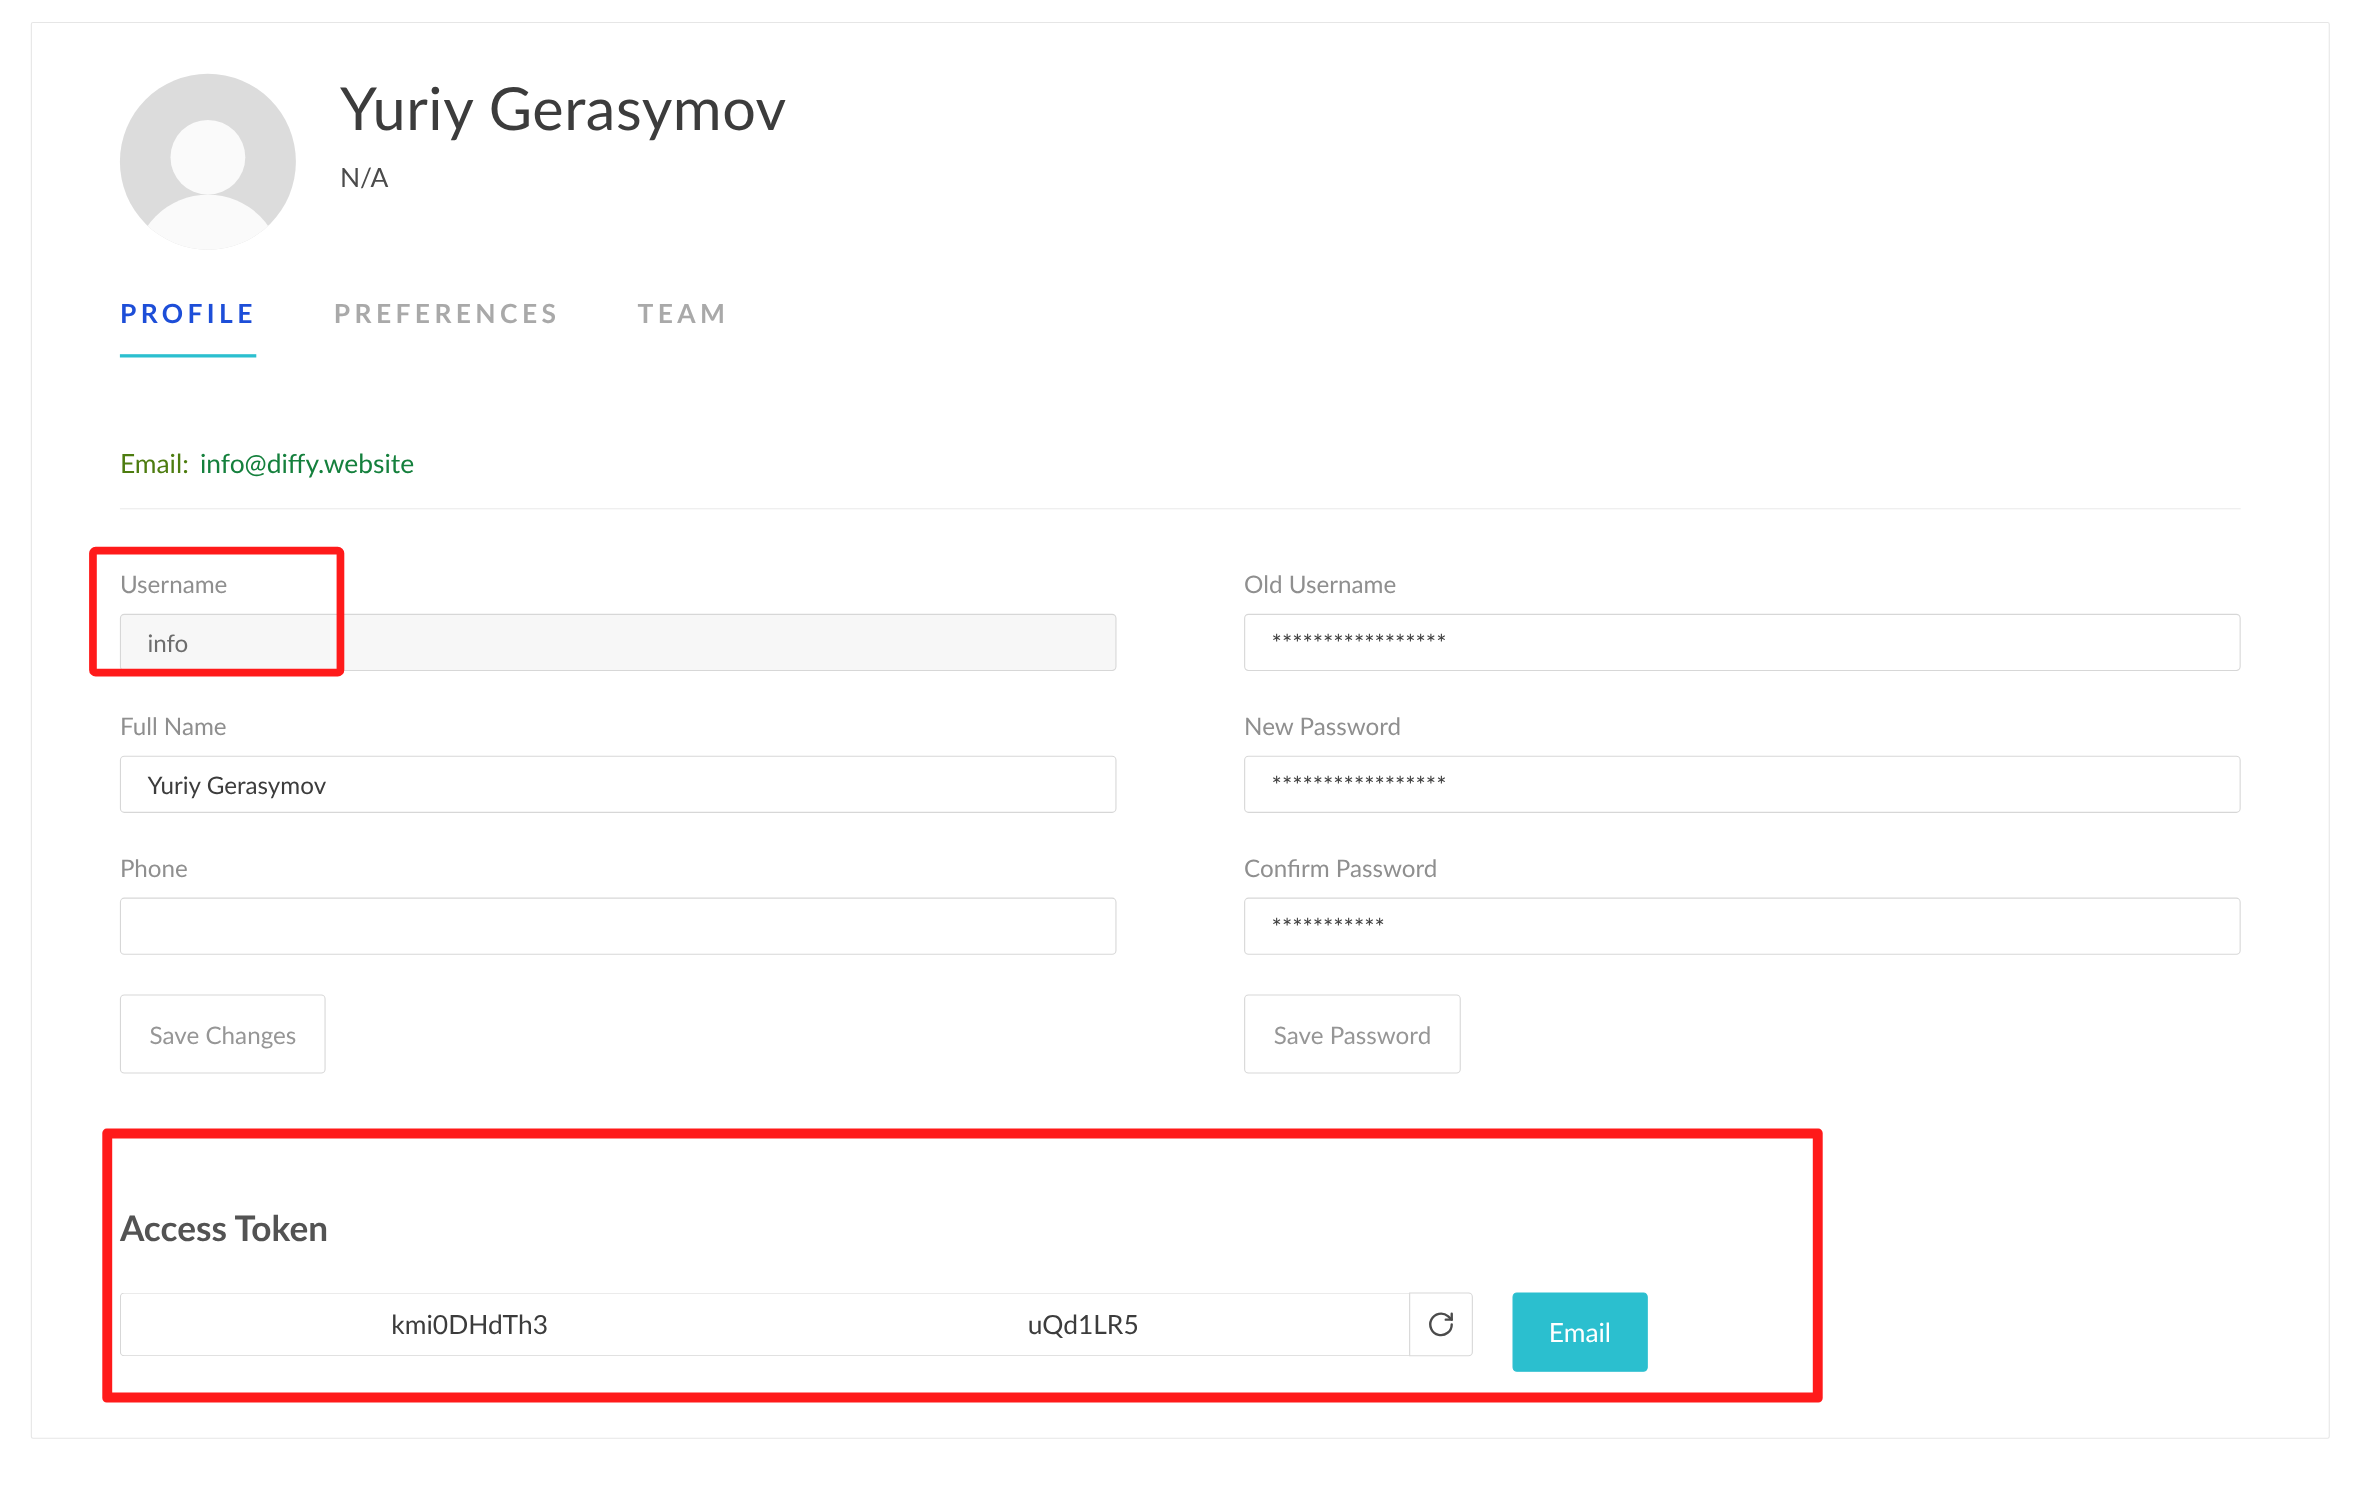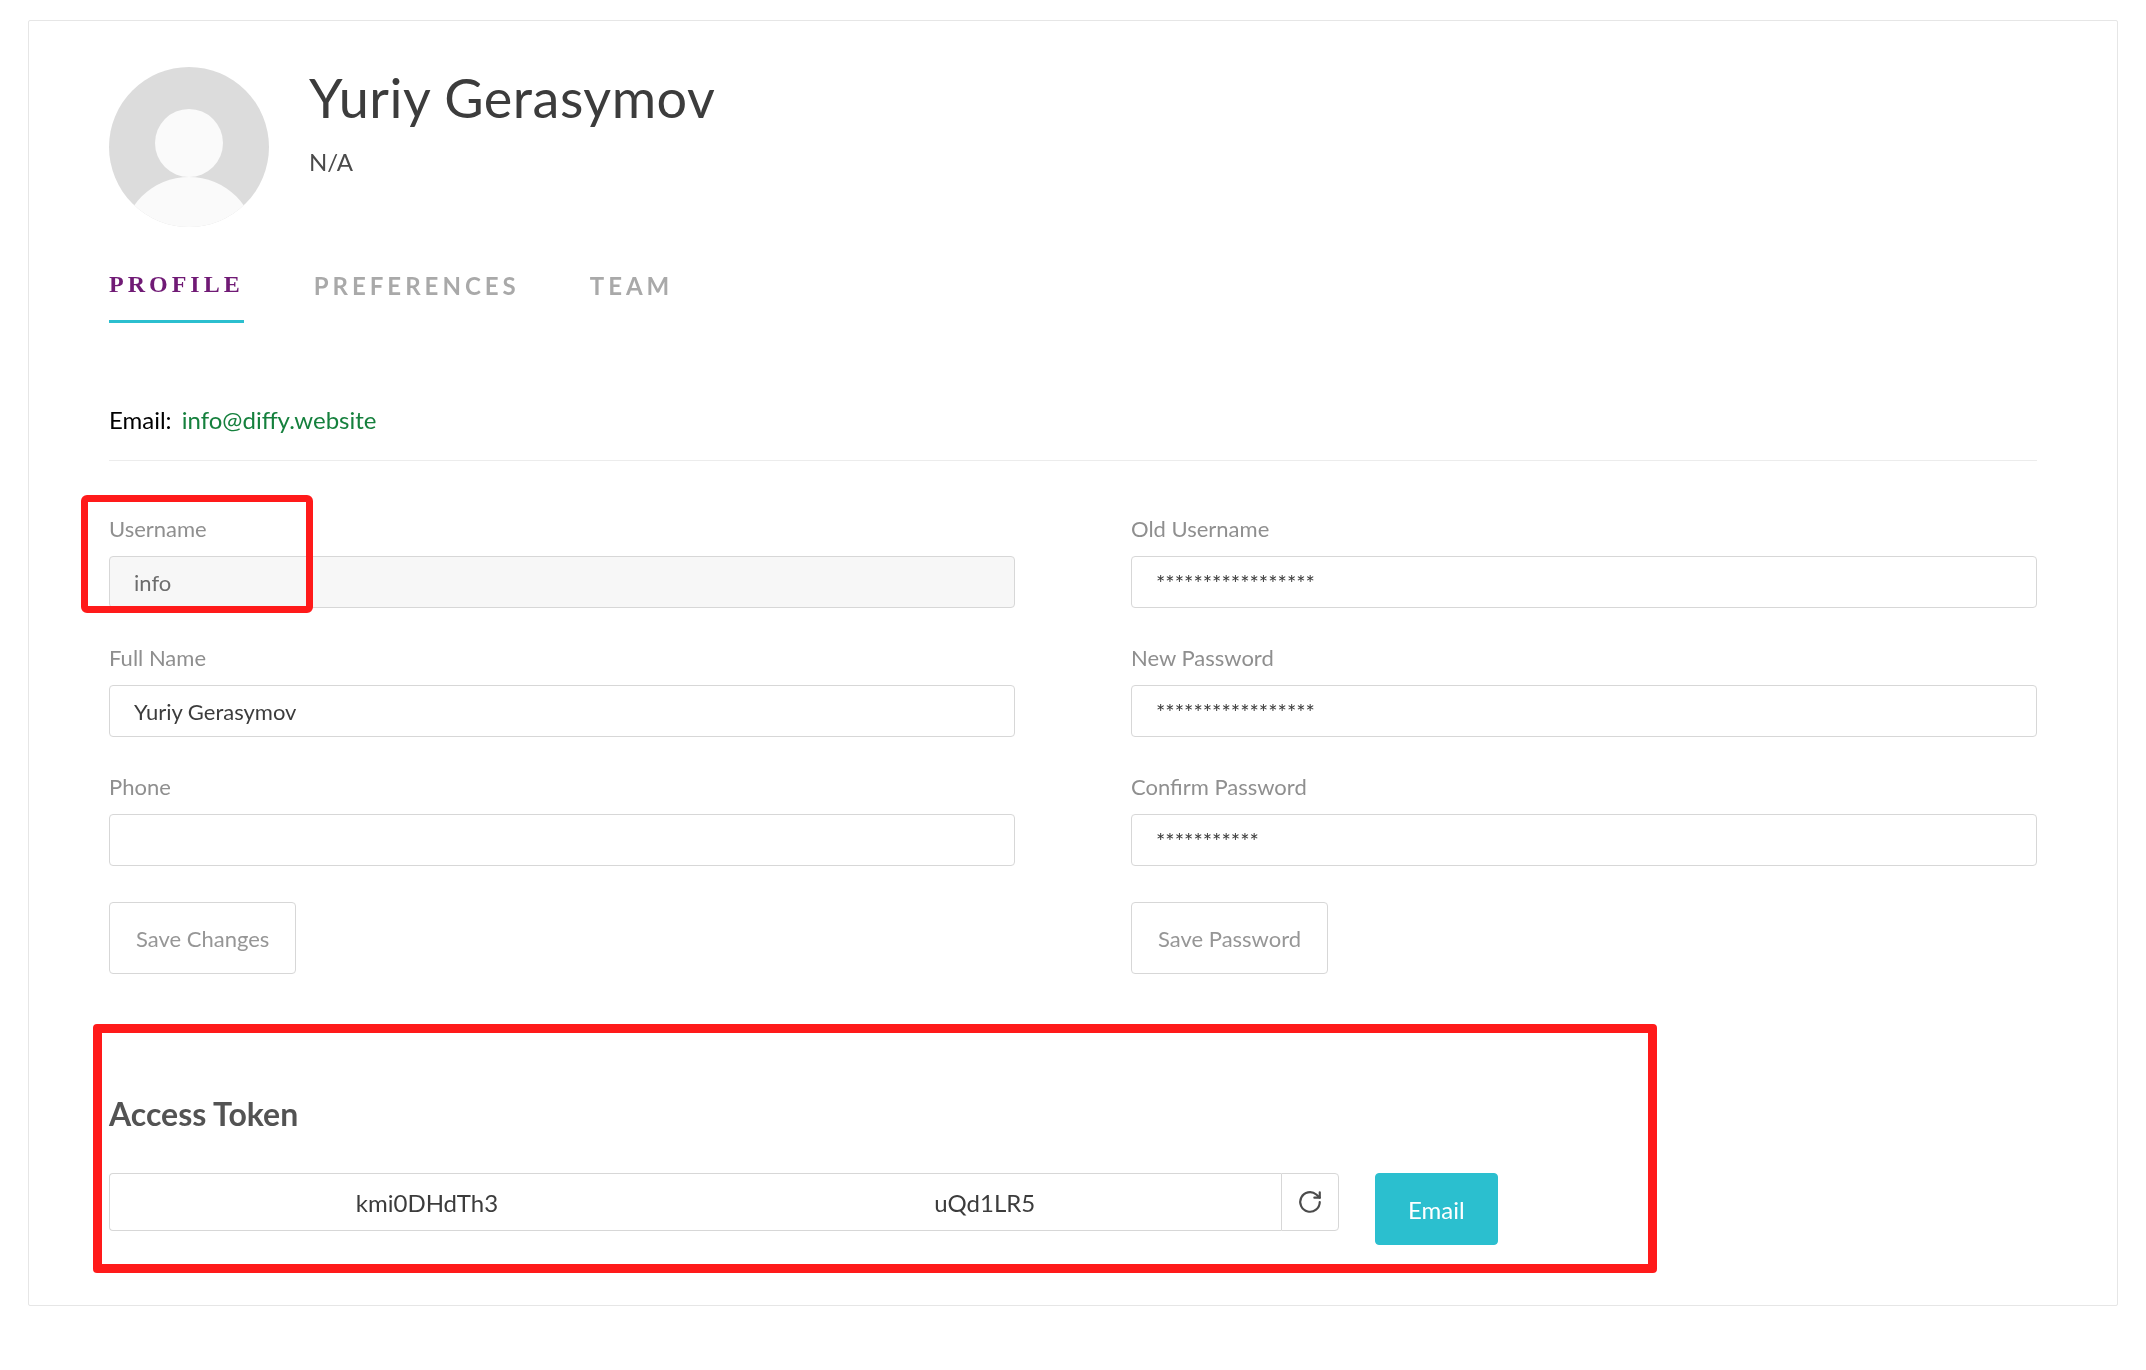--- a/index.html
+++ b/index.html
@@ -45,28 +45,28 @@
 
   
   .tabs{
     display:flex; gap:70px; margin-top:44px; border-bottom:0;
   }
   .tab{
     font-size:24px; font-weight:700; letter-spacing:4px;
     color:#a9a9a9; padding:0 0 22px 0; cursor:pointer;
     text-transform:uppercase;
   }
-  .tab.active{ color:#701a75; border-bottom:3px solid #2bbfcf;font-family:Liberation Serif, serif; }
+  .tab.active{ color:#1d4ed8; border-bottom:3px solid #2bbfcf; }
 
   
   .email-row{
     margin-top:82px; padding-bottom:26px; border-bottom:1px solid #ececec;
     font-size:24px;
   }
-  .email-row .lbl{ color:#000000; }
+  .email-row .lbl{ color:#4d7c0f; }
   .email-row .val{ color:#15803d; margin-left:4px; }
 
   
   .grid{
     display:grid; grid-template-columns:1fr 1fr;
     column-gap:116px; margin-top:54px;
   }
   .field{ margin-bottom:36px; position:relative; }
   .field-label{
     font-size:22px; color:#8f8f8f; margin-bottom:14px; display:block;

